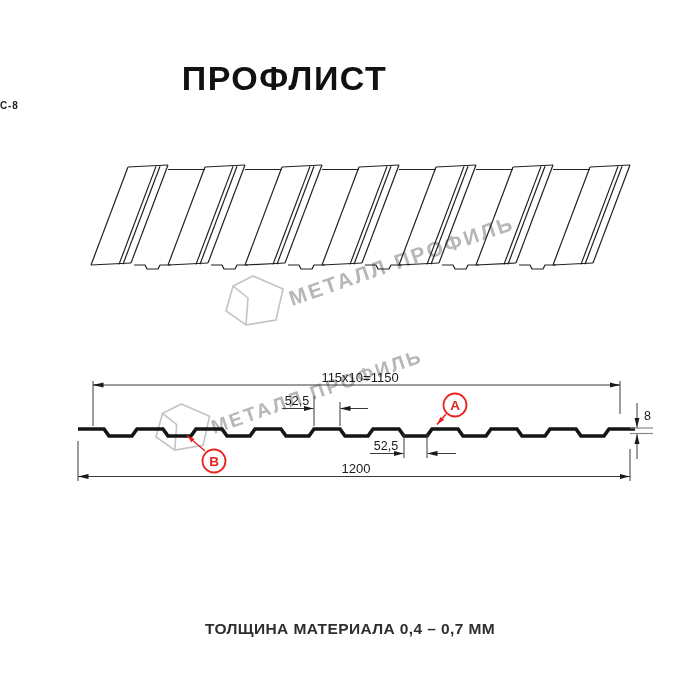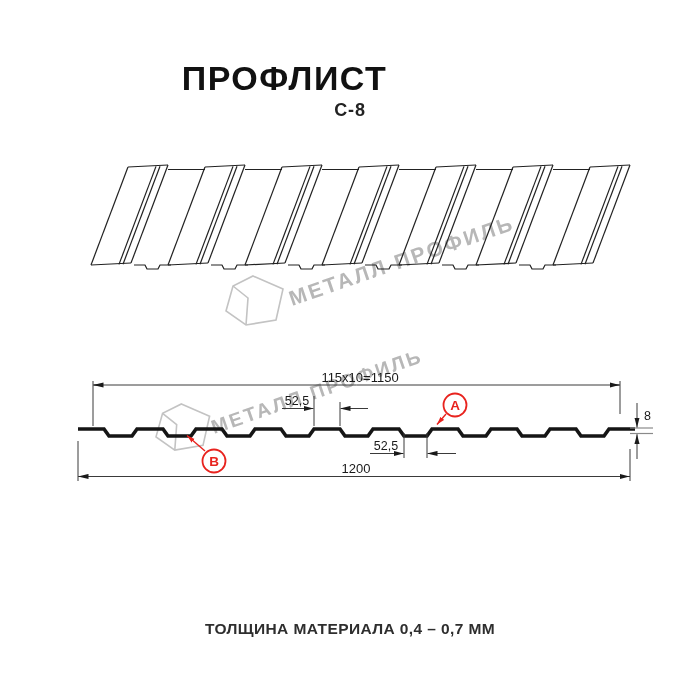--- a/index.html
+++ b/index.html
@@ -5,22 +5,22 @@
   html,body{margin:0;padding:0;}
   body{
     width:700px;height:700px;background:#ffffff;position:relative;overflow:hidden;
     font-family:"Liberation Sans", sans-serif;
   }
   .page-title{
     position:absolute;left:0;top:59px;width:569px;text-align:center;
     font-size:34px;font-weight:800;letter-spacing:1.5px;color:#111;
   }
   .page-subtitle{
-    position:absolute;left:0;top:100px;width:700px;text-align:center;
-    font-size:18px;font-weight:600;letter-spacing:0.8px;color:#222;
+    position:absolute;left:0;top:100px;width:700px;text-align:left;
+    font-size:10px;font-weight:600;letter-spacing:0.8px;color:#222;
   }
   .caption{
     position:absolute;left:0;top:620px;width:700px;text-align:center;
     font-size:15.5px;font-weight:600;letter-spacing:0.4px;color:#2e2e2e;
   }
   svg{position:absolute;left:0;top:0;}
   .dimtxt{font-family:"Liberation Sans",sans-serif;font-size:13px;fill:#1a1a1a;}
   .dimtxt-sm{font-family:"Liberation Sans",sans-serif;font-size:12.5px;fill:#1a1a1a;}
   .wmtext{font-family:"Liberation Sans",sans-serif;font-weight:bold;fill:#b7b7b7;letter-spacing:2.5px;}
   .redlbl{font-family:"Liberation Sans",sans-serif;font-size:13.5px;font-weight:bold;}

